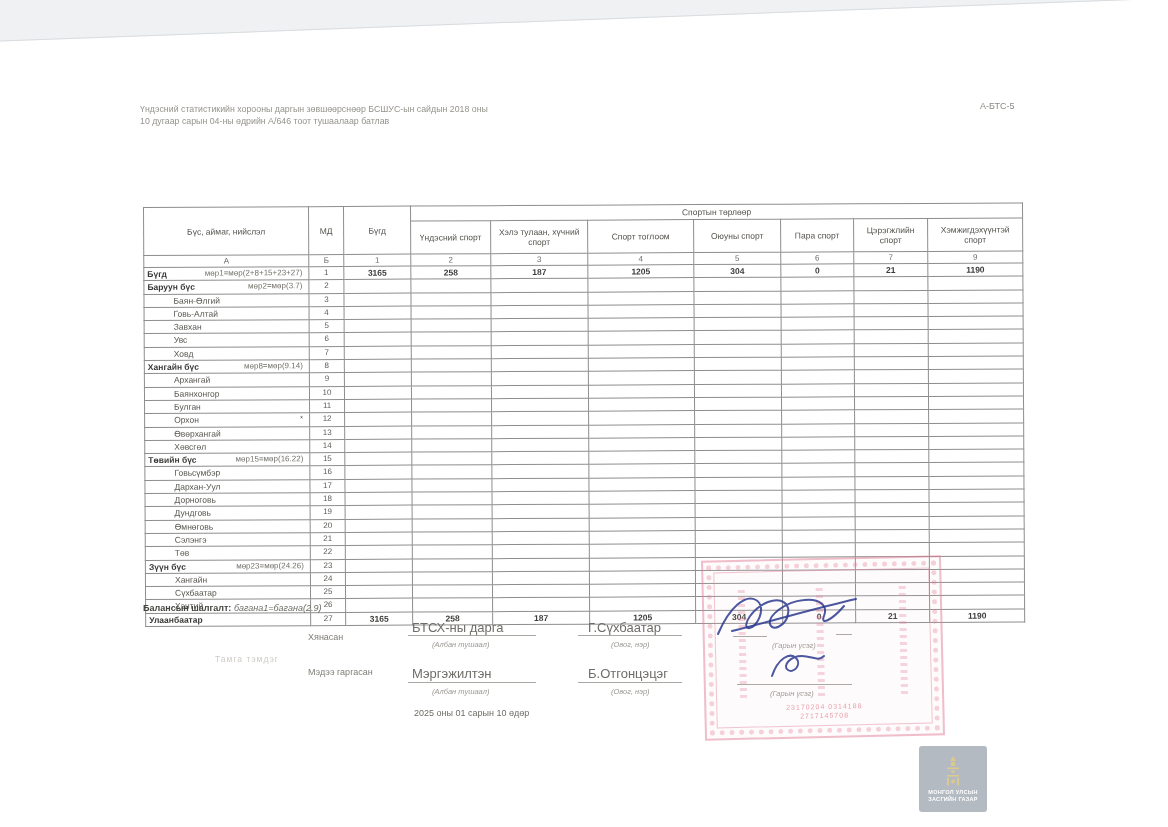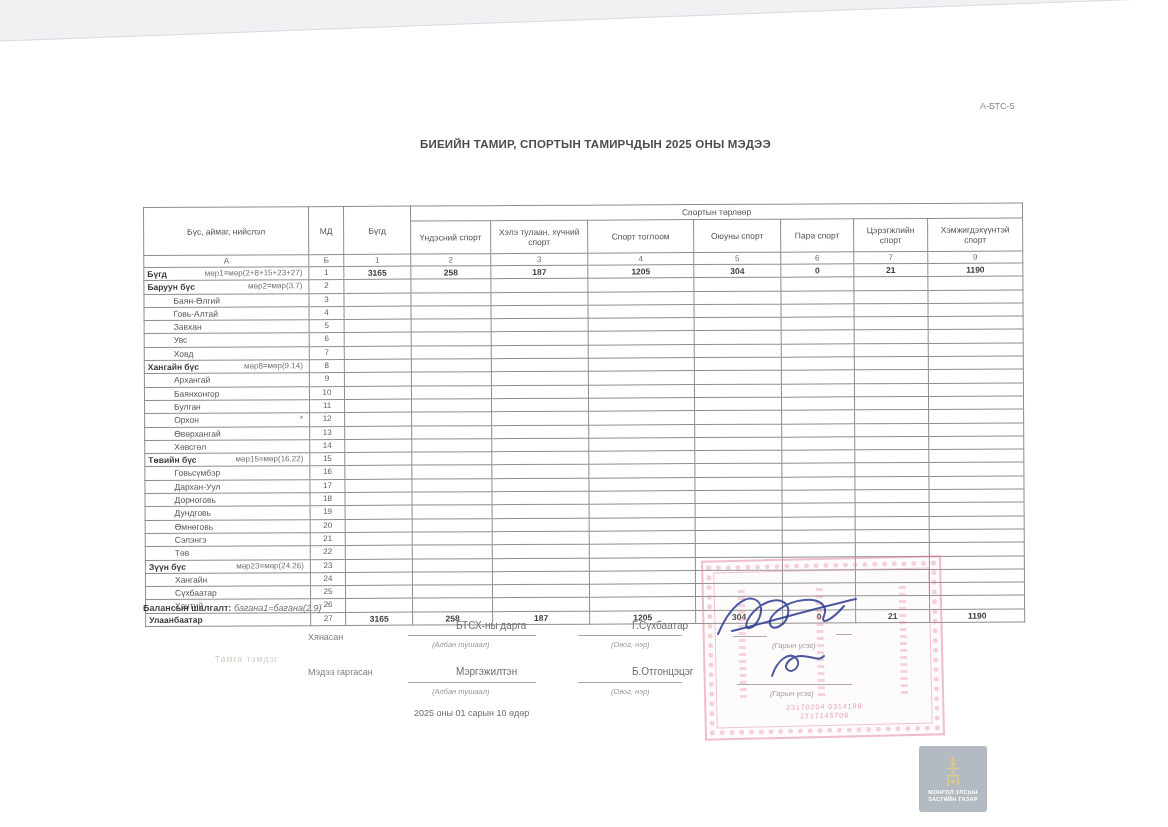--- a/index.html
+++ b/index.html
@@ -42,21 +42,21 @@
   .mark{color:#555;font-size:8px;}
   td.md{text-align:center;font-size:8px;color:#5e5c57;}
   td.val{text-align:center;}
   td.val.boldv{font-weight:bold;color:#3c3c3a;}
 
   
   .balance-note{position:absolute;left:143px;top:603px;font-size:9px;color:#45433f;}
   .balance-note .lbl{font-weight:bold;}
   .balance-note .frm{font-style:italic;color:#6d6b65;font-weight:normal;}
   .f-label{position:absolute;font-size:9px;color:#7f7d77;text-align:center;}
-  .f-main{position:absolute;font-size:10px;color:#6f6d67;margin-left:44px;}
+  .f-main{position:absolute;font-size:13px;color:#6f6d67;}
   .f-caption{position:absolute;font-size:7.5px;color:#9b9993;font-style:italic;}
   .f-line{position:absolute;border-top:1px solid #a9a7a1;height:0;}
   .stamp-label{position:absolute;left:215px;top:654px;font-size:8.5px;color:#cfccc4;
                letter-spacing:1px;}
   .date-line{position:absolute;left:414px;top:708px;font-size:9px;color:#6f6d67;}
 
   
   .stamp{position:absolute;left:703px;top:558px;width:236px;height:176px;z-index:5;
          border:2px solid rgba(225,128,153,.5);transform:rotate(-1.3deg);
          background:rgba(246,200,212,.08);pointer-events:none;}
@@ -80,22 +80,22 @@
                  text-align:center;letter-spacing:.3px;margin-top:3px;}
 </style>
 </head>
 <body>
 
 <div id="canvas">
   <div class="scan-edge"></div>
 
   <div class="sheet">
 
+    <div class="approval-note">Үндэсний статистикийн хорооны даргын зөвшөөрснөөр БСШУС-ын сайдын 2018 оны  10 дугаар  сарын 04-ны өдрийн А/646 тоот тушаалаар батлав</div>
     <div class="form-code">А-БТС-5</div>
-    <div class="page-title">БИЕИЙН ТАМИР, СПОРТЫН ТАМИРЧДЫН  2025 ОНЫ МЭДЭЭ</div>
 
     <table class="main-table">
       <colgroup>
         <col style="width:165px">
           <col style="width:35px">
           <col style="width:67px">
         <col style="width:80px">
           <col style="width:97px">
           <col style="width:106px">
         <col style="width:87px">

